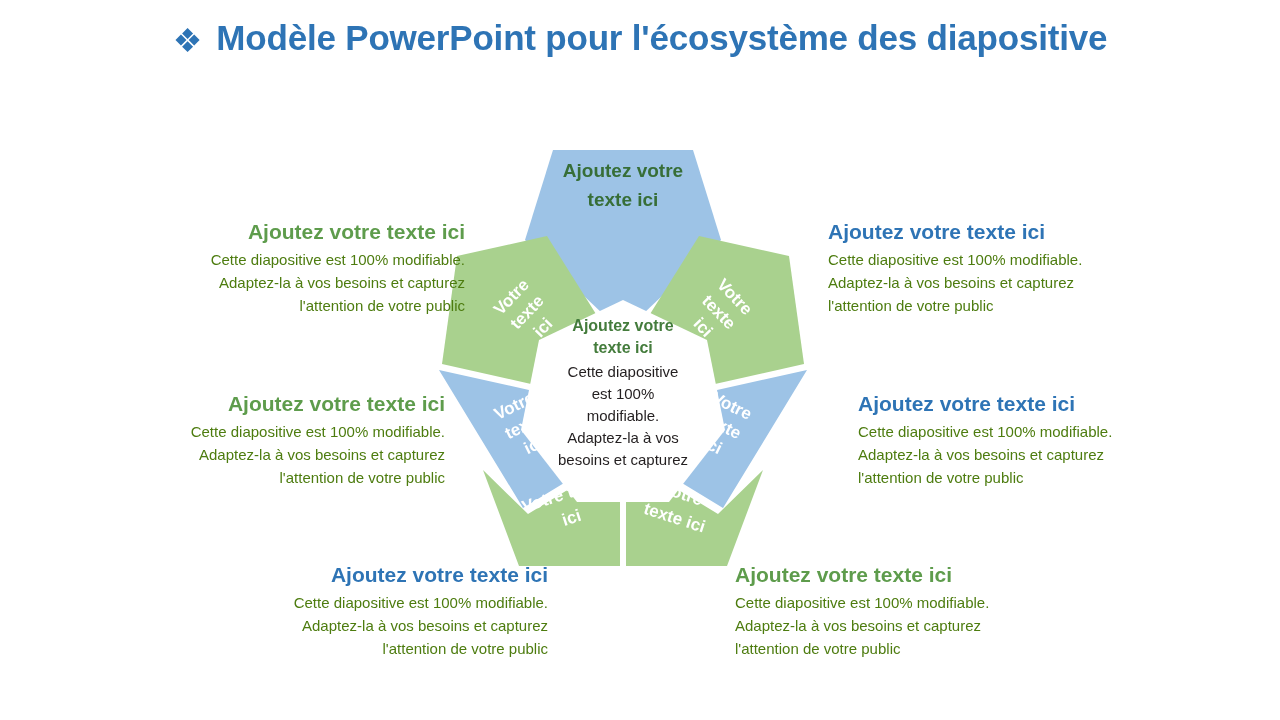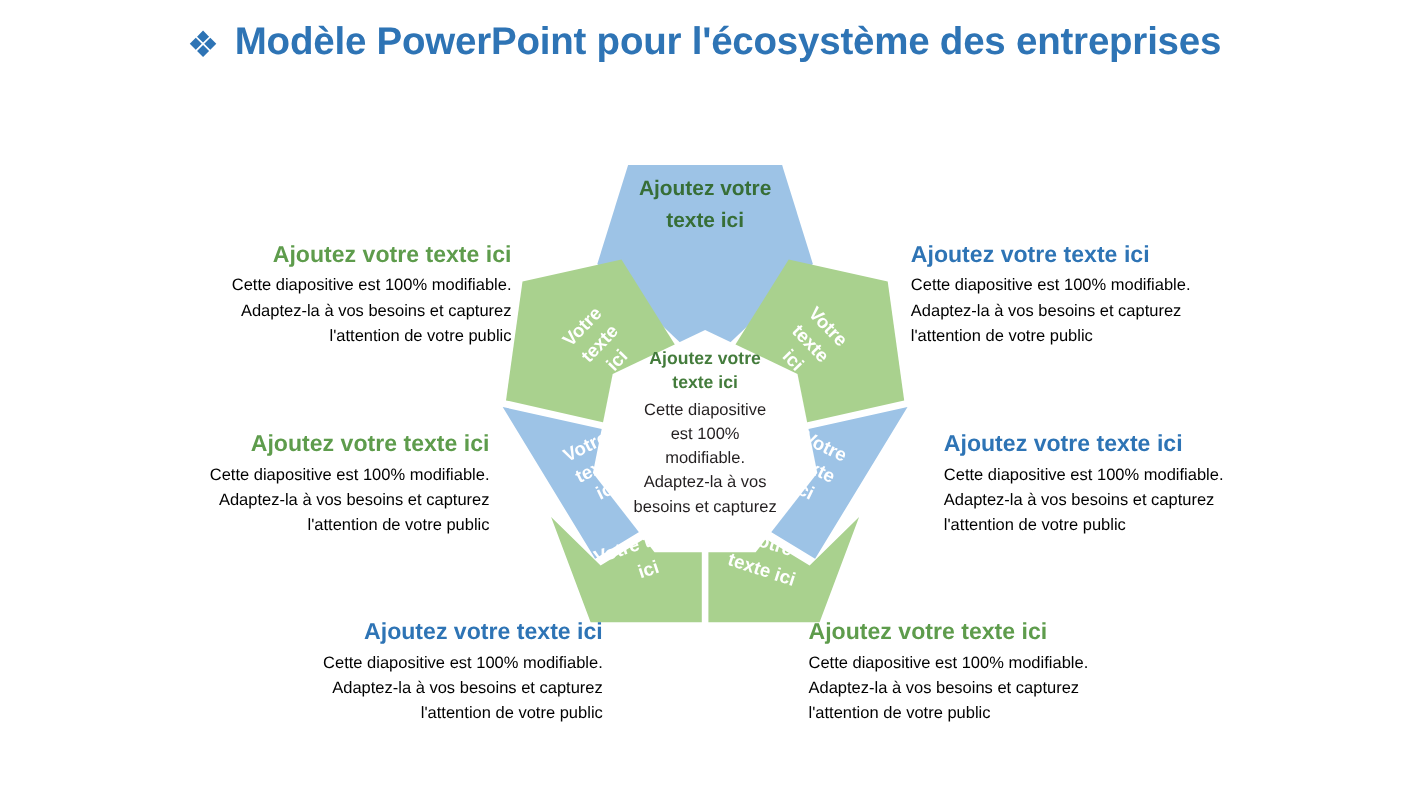--- a/index.html
+++ b/index.html
@@ -30,21 +30,21 @@
     font-size:35px;
     font-weight:bold;
     color:#2E74B5;
     letter-spacing:-0.2px;
     white-space:nowrap;
   }
 
   
   #diagram{
     position:absolute;
-    left:425px;top:118px;
+    left:407px;top:118px;
     width:432px;height:448px;
   }
   #diagram svg{display:block;}
 
   .petal-label{
     fill:#ffffff;
     font-family:"Liberation Sans", sans-serif;
     font-size:17px;
     font-weight:bold;
     text-anchor:middle;
@@ -74,42 +74,42 @@
   
   .text-block{position:absolute;}
   .tb-head{
     font-size:21px;
     font-weight:bold;
     margin:0 0 3px 0;
     line-height:1.35;
   }
   .tb-body{
     font-size:15px;
-    color:#000000;
+    color:#4d7c0f;
     line-height:1.52;
     margin:0;
   }
   .align-right{text-align:right;}
   .align-left{text-align:left;}
   .green-head{color:#5E9C4C;}
   .blue-head{color:#2E74B5;}
 
   #block-left-top   {left:145px; top:218px;  width:320px;}
   #block-left-mid   {left:125px; top:390px;  width:320px;}
   #block-left-bottom{left:228px; top:561px;  width:320px;}
   #block-right-top  {left:828px; top:218px;  width:340px;}
   #block-right-mid  {left:858px; top:390px;  width:340px;}
   #block-right-bot  {left:735px; top:561px;  width:340px;}
 </style>
 </head>
 <body>
 
 <div id="title-bar">
   <span id="title-bullet">❖</span>
-  <span id="title-text">Modèle PowerPoint pour l'écosystème des entreprises</span>
+  <span id="title-text">Modèle PowerPoint pour l'écosystème des diapositive</span>
 </div>
 
 <div id="diagram">
 <svg width="432" height="448" viewBox="0 0 432 448" xmlns="http://www.w3.org/2000/svg">
 
   <g>
     <polygon points="146,32 286,32 314,122 216,215 118,122" fill="#9DC3E6"></polygon>
     <text class="top-label" x="216" y="59">Ajoutez votre</text>
     <text class="top-label" x="216" y="88">texte ici</text>
   </g>

